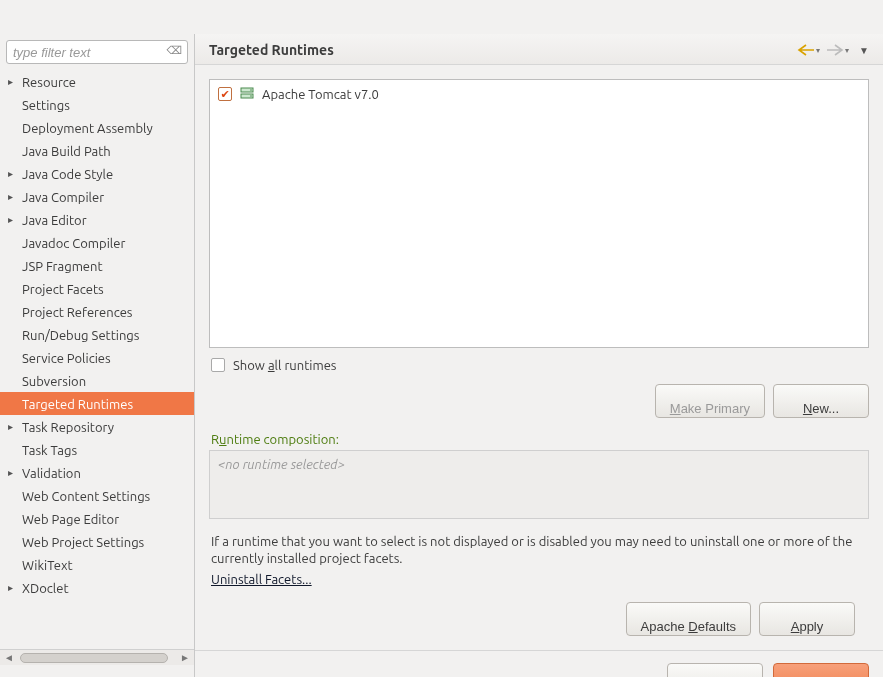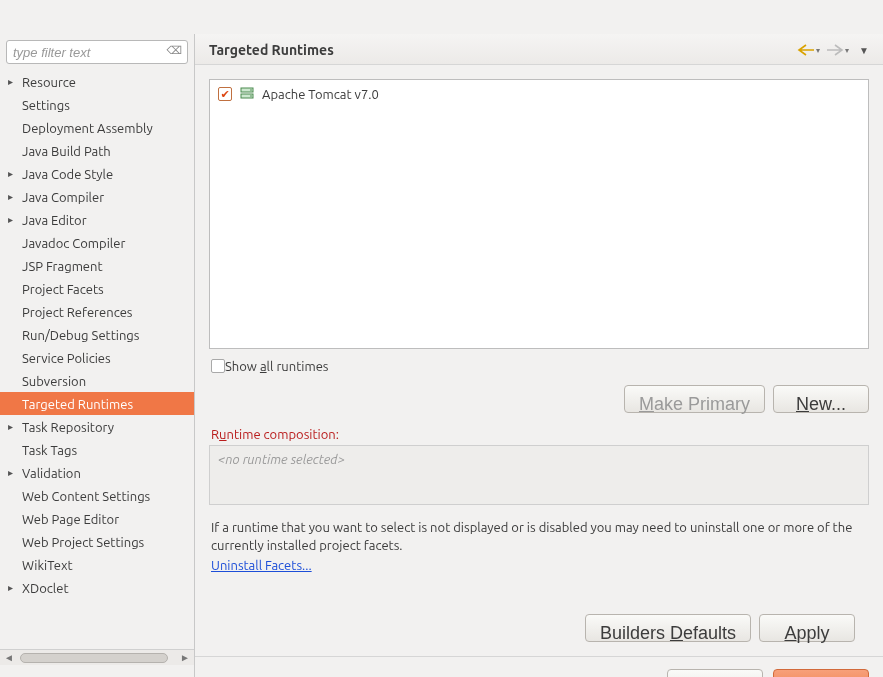--- a/index.html
+++ b/index.html
@@ -155,69 +155,69 @@
     background:#fff; display:inline-flex; align-items:center; justify-content:center;
     border-radius:2px;
   }
   .chk.checked::after {
     content:"✔"; color:#dd4814; font-size:11px; line-height:1;
   }
   .server-icon {
     width:14px; height:14px;
   }
   .show-all-row {
-    display:flex; align-items:center; 
+    display:flex; align-items:center; gap:8px;
     padding: 10px 2px 12px 2px;
   }
   .plain-chk {
     width:14px; height:14px; border:1px solid #a9a9a9; background:#fff; border-radius:2px;
   }
   .btn-row {
     display:flex; justify-content:flex-end; gap:8px;
     padding-bottom: 14px;
   }
   .btn {
     min-width: 96px;
     height: 28px;
     border:1px solid #b8b4ae;
     border-radius:4px;
     background: linear-gradient(#fafaf8,#e8e6e2);
-    font-size:18px;
+    font-size:13px;
     color:#3c3c3c;
     cursor:pointer;
-    padding: 8px 14px;
+    padding: 16px 14px;
   }
   .btn:disabled, .btn.disabled {
     color:#9a9a9a;
     cursor:default;
   }
   .btn.primary {
     background: linear-gradient(#f7a07a,#ef7e4c);
     border-color:#d26a3b;
     color:#5a3520;
   }
   .section-label {
-    color:#b91c1c;
+    color:#4d7c0f;
     padding: 0 0 4px 2px;
   }
   .composition-box {
     border:1px solid #cfcfcf;
     background:#eeedeb;
-    height: 60px;
+    height: 69px;
     padding:6px 8px;
     color:#9a9a9a;
     font-style: italic;
   }
   .info-text {
     padding: 14px 2px 4px 2px;
     line-height: 1.35;
     color:#3c3c3c;
   }
   .link {
-    color:#1d4ed8;
+    color:#0f172a;
     text-decoration: underline;
     cursor:pointer;
     padding: 0 2px 10px 2px;
     display:inline-block;
   }
 
   .bottom-btn-row {
     display:flex; justify-content:flex-end; gap:8px;
     padding: 6px 14px 8px 0;
   }
@@ -383,21 +383,21 @@
         <span>&lt;no runtime selected&gt;</span>
       </div>
 
       <div class="info-text">If a runtime that you want to select is not displayed or is disabled you may need to uninstall one or more of the currently installed project facets.</div>
       <a class="link">Uninstall Facets...</a>
 
       <div style="flex:1"></div>
 
       <div class="bottom-btn-row">
         <button class="btn">
-          <span>Builders </span><span class="underline-accesskey">D</span><span>efaults</span>
+          <span>Apache </span><span class="underline-accesskey">D</span><span>efaults</span>
         </button>
         <button class="btn">
           <span></span><span class="underline-accesskey">A</span><span>pply</span>
         </button>
       </div>
     </div>
 
     <div class="divider"></div>
 
     <div class="dialog-footer">

